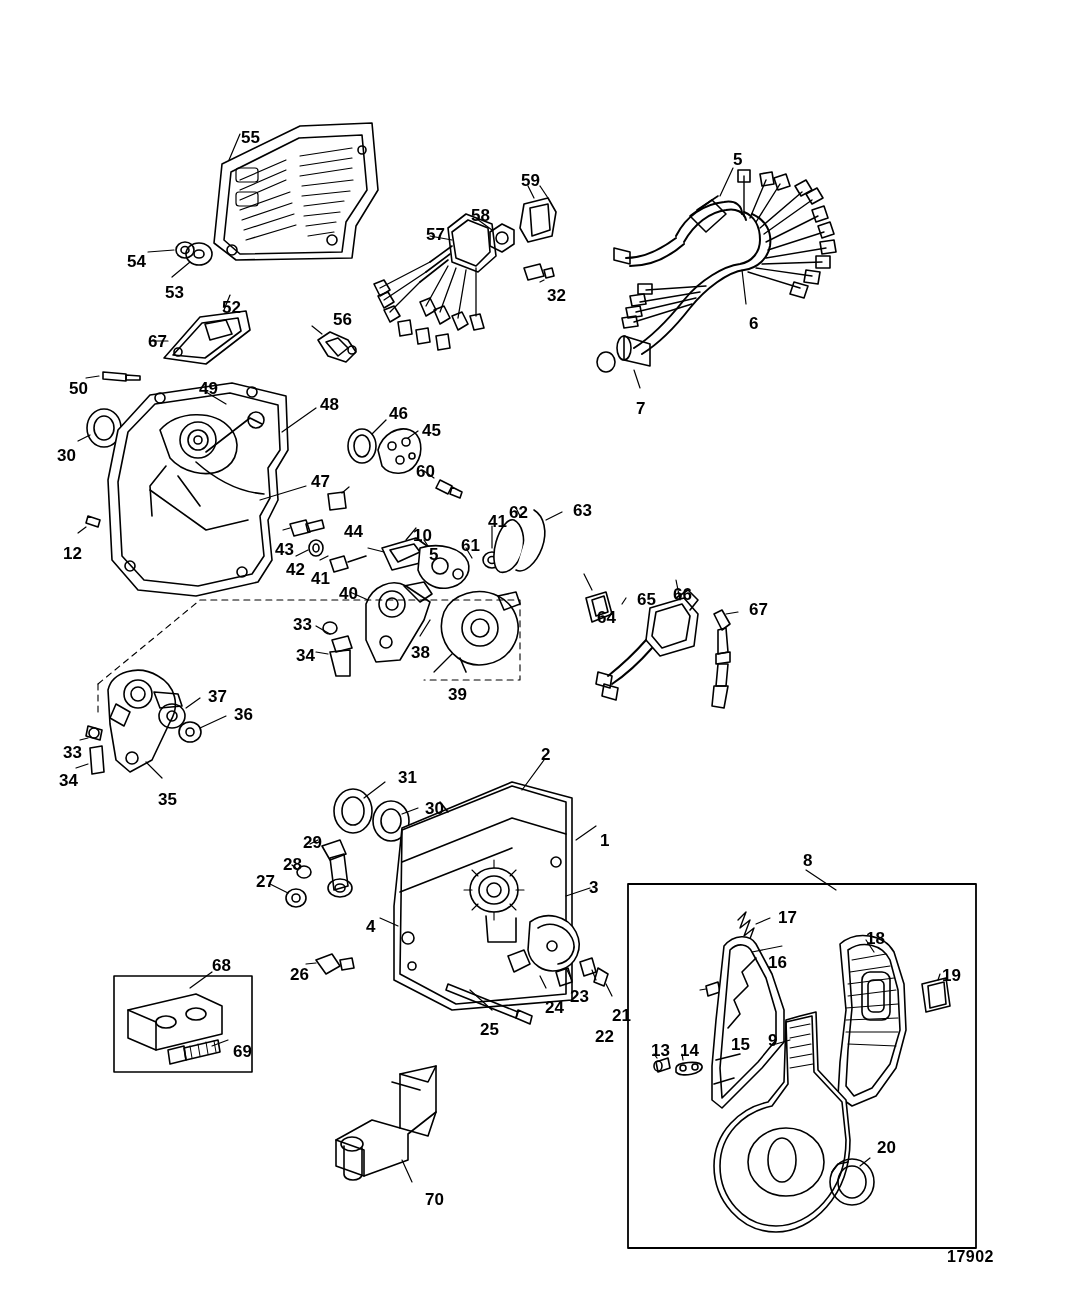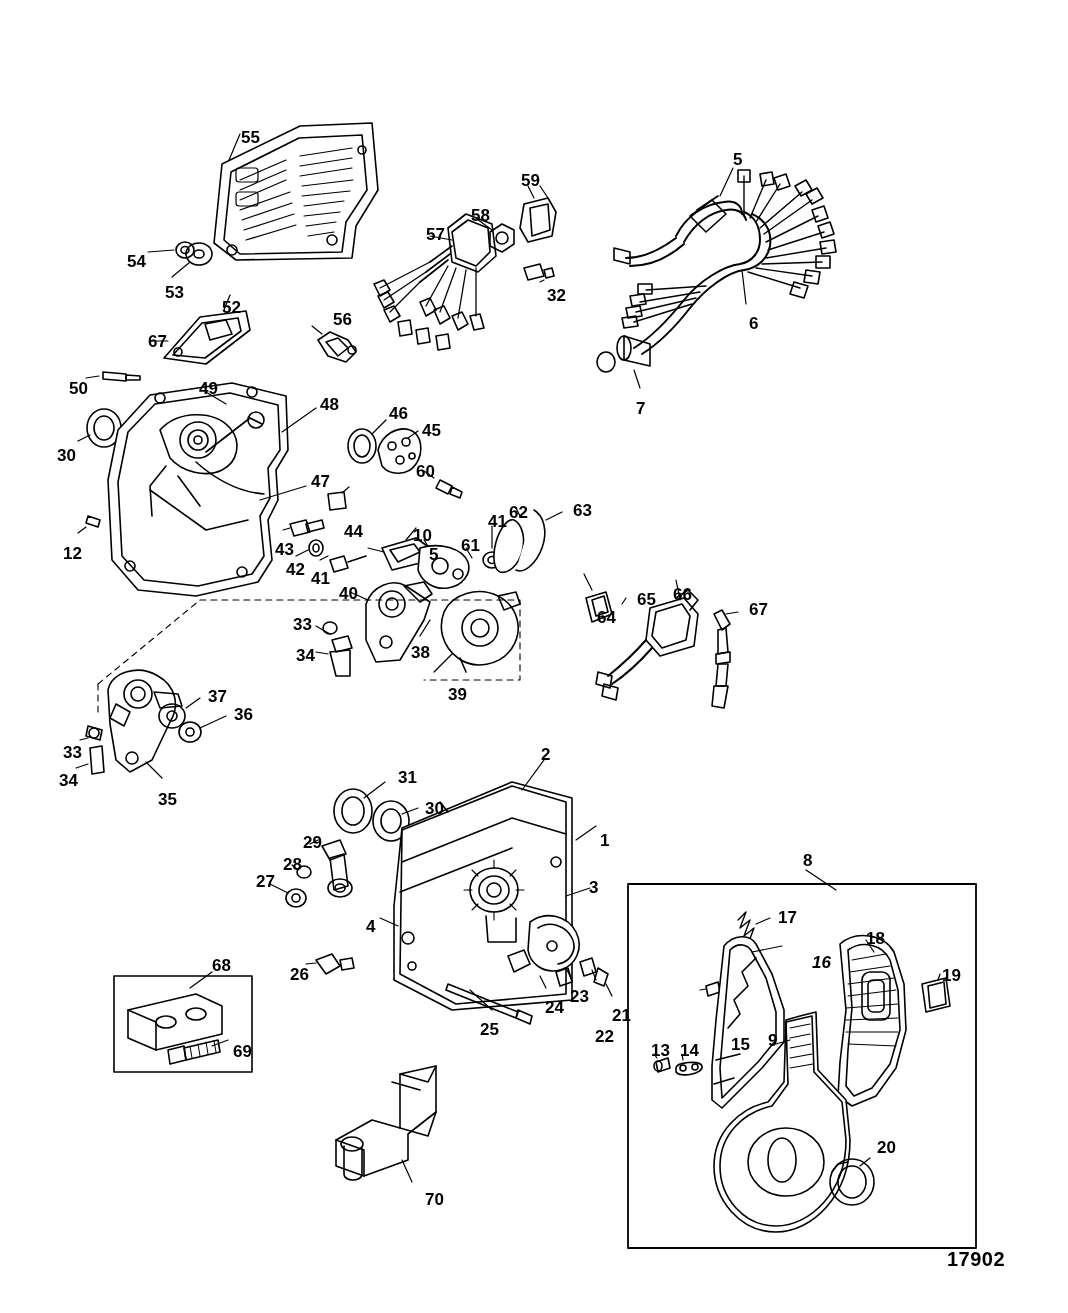--- a/index.html
+++ b/index.html
@@ -2,21 +2,21 @@
 <html><head>
 <meta charset="utf-8">
 <style>
   html,body{margin:0;padding:0;background:#ffffff;}
   body{width:1068px;height:1313px;position:relative;overflow:hidden;
        font-family:"Liberation Sans", sans-serif;color:#000;}
   #sheet{position:relative;width:1068px;height:1313px;}
   #art{position:absolute;left:0;top:0;width:1068px;height:1313px;}
   .callout{position:absolute;font-size:17px;font-weight:bold;color:#000;
            line-height:1;letter-spacing:0px;white-space:nowrap;}
-  .dwgno{position:absolute;font-size:20px;font-weight:bold;letter-spacing:0.5px;}
+  .dwgno{position:absolute;font-size:16px;font-weight:bold;letter-spacing:0.5px;}
 </style>
 </head>
 <body>
 
 <div id="sheet">
 
   <svg id="art" viewBox="0 0 1068 1313">
     <g fill="none" stroke="#000" stroke-width="1.6" stroke-linejoin="round" stroke-linecap="round">
 
       <path d="M214 243 L222 164 L300 126 L372 123 L378 190 L356 226 L352 258 L236 260 Z" fill="#fff"></path>
@@ -485,21 +485,21 @@
       <div class="callout" style="left: 749px; top: 315px;">6</div>
       <div class="callout" style="left: 636px; top: 400px;">7</div>
       <div class="callout" style="left: 803px; top: 852px;">8</div>
       <div class="callout" style="left: 768px; top: 1032px;">9</div>
       <div class="callout" style="left: 413px; top: 527px; text-align: right;">10</div>
       <div class="callout" style="left: 429px; top: 546px;">5</div>
       <div class="callout" style="left: 63px; top: 545px;">12</div>
       <div class="callout" style="left: 651px; top: 1042px;">13</div>
       <div class="callout" style="left: 680px; top: 1042px;">14</div>
       <div class="callout" style="left: 689px; top: 1036px; margin-left: 42px;">15</div>
-      <div class="callout" style="left: 812px; top: 954px; font-style: italic;">16</div>
+      <div class="callout" style="left: 768px; top: 954px;">16</div>
       <div class="callout" style="left: 778px; top: 909px;">17</div>
       <div class="callout" style="left: 866px; top: 930px;">18</div>
       <div class="callout" style="left: 942px; top: 967px;">19</div>
       <div class="callout" style="left: 877px; top: 1139px;">20</div>
       <div class="callout" style="left: 612px; top: 1007px;">21</div>
       <div class="callout" style="left: 595px; top: 988px; margin-top: 40px;">22</div>
       <div class="callout" style="left: 570px; top: 988px;">23</div>
       <div class="callout" style="left: 545px; top: 999px;">24</div>
       <div class="callout" style="left: 480px; top: 1021px;">25</div>
       <div class="callout" style="left: 290px; top: 966px;">26</div>

